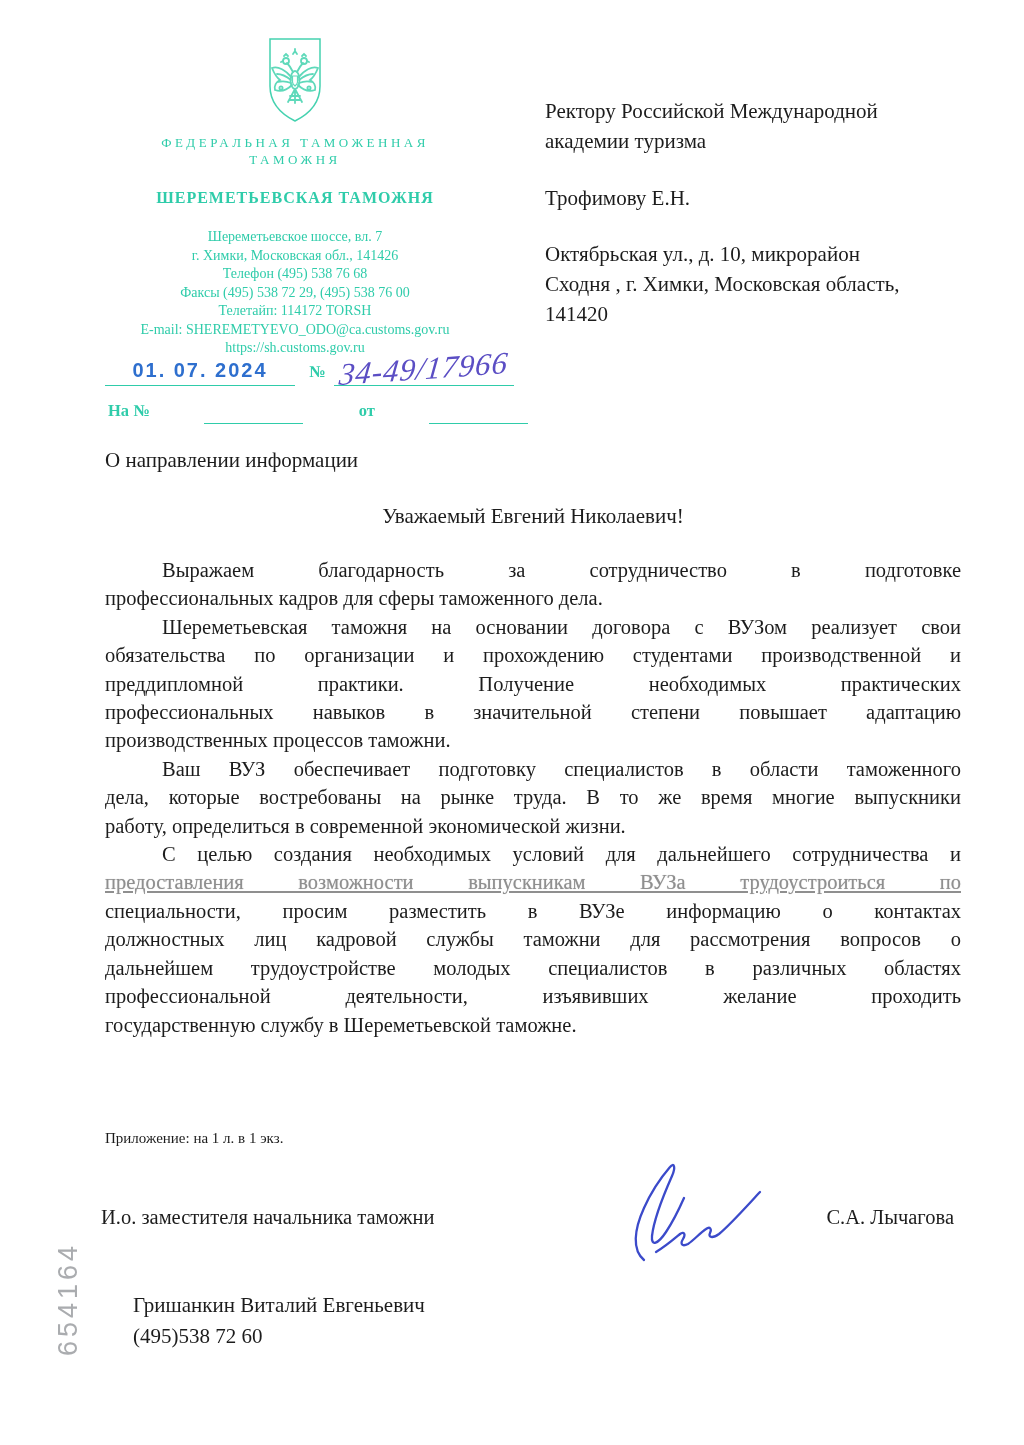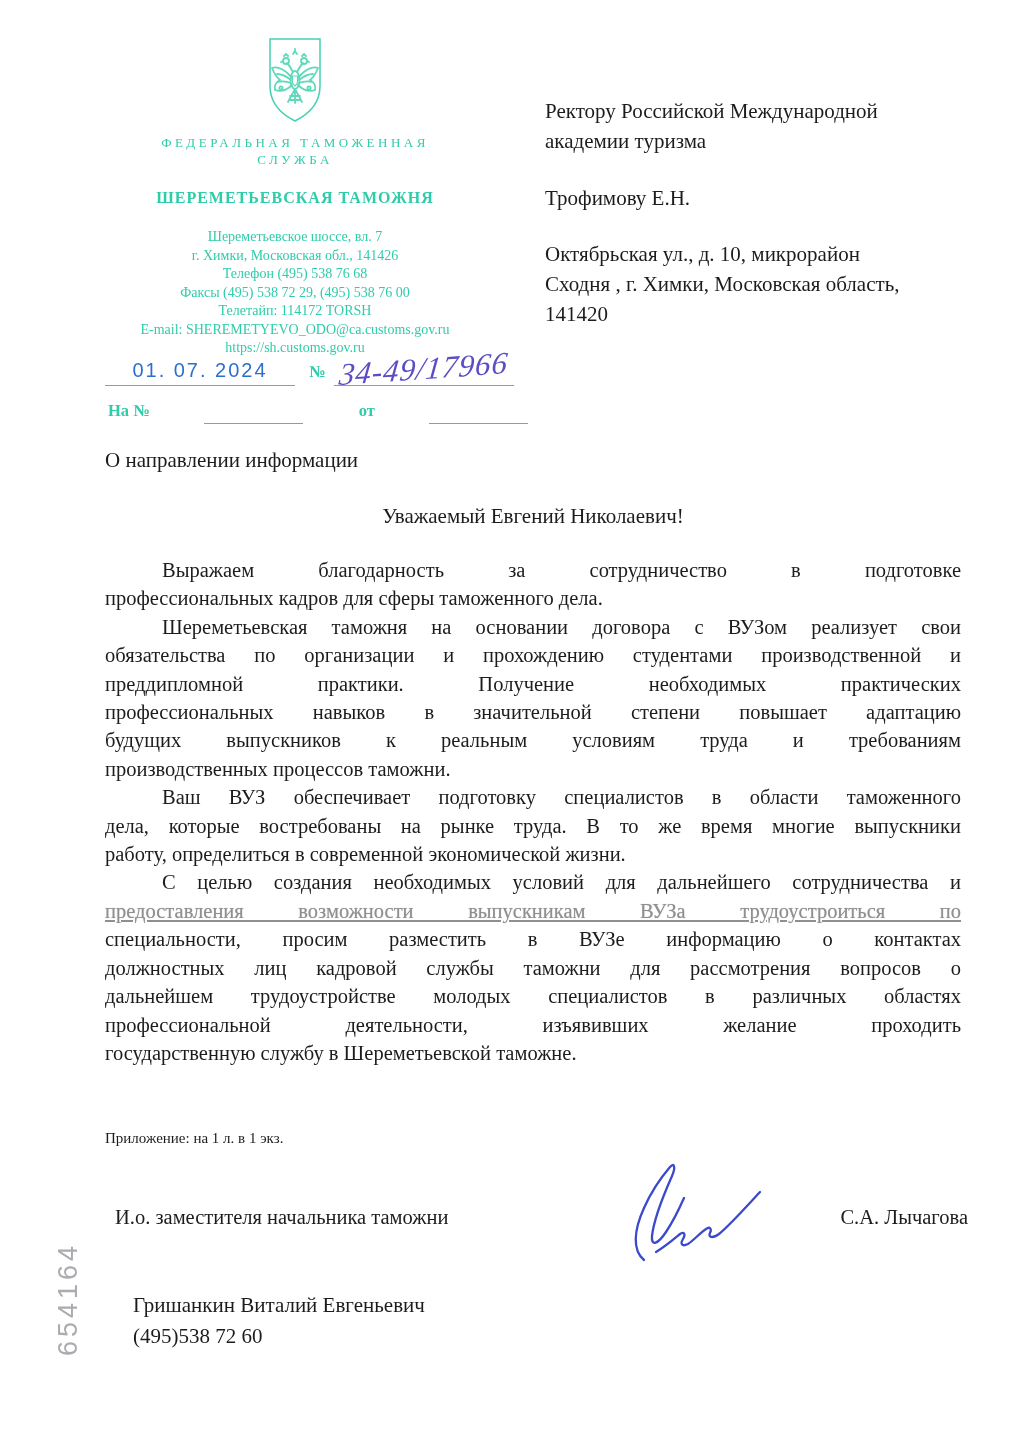--- a/index.html
+++ b/index.html
@@ -20,21 +20,21 @@
 
   
   .ref-row1{position:absolute;left:105px;top:348px;width:420px;height:38px;display:flex;align-items:flex-end;}
   .ref-row2{position:absolute;left:108px;top:398px;width:420px;height:26px;display:flex;align-items:flex-end;color:var(--teal,#2fccaa);font-weight:bold;font-size:16.5px;gap:44px;}
   .u-line{border-bottom:1.6px solid var(--teal,#2fccaa);display:flex;justify-content:center;align-items:flex-end;}
   .u1{width:190px;height:36px;}
   .u2{width:180px;height:36px;}
   .u3{width:140px;height:22px;}
   .u4{width:140px;height:22px;}
   .date-stamp{
-    font-family:"Liberation Sans",sans-serif;font-weight:normal;font-size:20px;letter-spacing:2px;
+    font-family:"Liberation Sans",sans-serif;font-weight:bold;font-size:20px;letter-spacing:2px;
     color:var(--stamp-blue,#2e6fce);margin-bottom:3px;white-space:nowrap;
   }
   .num-sign{color:var(--teal,#2fccaa);font-weight:bold;font-size:16.5px;margin:0 8px 4px 14px;}
   .handwritten{
     font-style:italic;font-size:31px;color:var(--ink-violet,#5b4ec4);
     transform:rotate(-4deg) skewX(-10deg);margin-bottom:-2px;white-space:nowrap;letter-spacing:1px;
   }
   .ref-row2 .lbl{margin:0 10px 3px 0;white-space:nowrap;}
   .ref-row2 .lbl.ot{margin-left:12px;}
 
@@ -50,21 +50,21 @@
   
   .body-text{position:absolute;left:105px;top:556px;width:856px;font-size:20.5px;}
   .bline{line-height:28.4px;text-align:justify;text-align-last:justify;white-space:normal;}
   .bline.indent{text-indent:57px;}
   .bline.last{text-align:left;text-align-last:left;}
   .bline.faded{color:var(--faded,#8f8f8f);text-shadow:0 0 1px #bdbdbd;text-decoration:underline;}
 
   .attachment{position:absolute;left:105px;top:1130px;font-size:15px;}
 
   
-  .sig-row{position:absolute;left:115px;top:1206px;width:853px;display:flex;justify-content:space-between;font-size:20.5px;}
+  .sig-row{position:absolute;left:101px;top:1206px;width:853px;display:flex;justify-content:space-between;font-size:20.5px;}
   .sig-scribble{position:absolute;left:622px;top:1152px;width:150px;height:118px;}
 
   .contact{position:absolute;left:105px;top:1290px;font-size:21px;line-height:31px;margin-left:28px;}
 
   
   .scan-number{
     position:absolute;left:53px;top:1356px;transform-origin:0 0;transform:rotate(-90deg);
     font-family:"Liberation Sans",sans-serif;font-size:27px;letter-spacing:4px;
     color:var(--scan-gray,#aaacaf);white-space:nowrap;
   }
@@ -99,21 +99,21 @@
         <path d="M-2.5,0 h5 v6 c0,2 -1.5,3 -2.5,4 c-1,-1 -2.5,-2 -2.5,-4 Z" stroke-width="1.2"></path>
 
         <path d="M0,13 L-7,26 M0,13 L0,27 M0,13 L7,26 M-5,20 L5,20 M-6,24 L6,24"></path>
 
         <circle cx="-14" cy="12" r="1.6"></circle>
         <circle cx="14" cy="12" r="1.6"></circle>
       </g>
     </svg>
     <div class="org-name">
       <div>ФЕДЕРАЛЬНАЯ ТАМОЖЕННАЯ</div>
-      <div>СЛУЖБА</div>
+      <div>ТАМОЖНЯ</div>
     </div>
     <div class="customs-name">ШЕРЕМЕТЬЕВСКАЯ ТАМОЖНЯ</div>
     <div class="hq-address" id="hq-address">
         <div>Шереметьевское шоссе, вл. 7</div>
         <div>г. Химки, Московская обл., 141426</div>
         <div>Телефон (495) 538 76 68</div>
         <div>Факсы (495) 538 72 29, (495) 538 76 00</div>
         <div>Телетайп: 114172 TORSH</div>
         <div>E-mail: SHEREMETYEVO_ODO@ca.customs.gov.ru</div>
         <div>https://sh.customs.gov.ru</div>
@@ -154,21 +154,20 @@
   <div class="subject">О направлении информации</div>
   <div class="salutation">Уважаемый Евгений Николаевич!</div>
 
   <div class="body-text" id="body-text">
       <div class="bline indent">Выражаем благодарность за сотрудничество в подготовке</div>
       <div class="bline last">профессиональных кадров для сферы таможенного дела.</div>
       <div class="bline indent">Шереметьевская таможня на основании договора с ВУЗом реализует свои</div>
       <div class="bline">обязательства по организации и прохождению студентами производственной и</div>
       <div class="bline">преддипломной практики. Получение необходимых практических</div>
       <div class="bline">профессиональных навыков в значительной степени повышает адаптацию</div>
-      <div class="bline">будущих выпускников к реальным условиям труда и требованиям</div>
       <div class="bline last">производственных процессов таможни.</div>
       <div class="bline indent">Ваш ВУЗ обеспечивает подготовку специалистов в области таможенного</div>
       <div class="bline">дела, которые востребованы на рынке труда. В то же время многие выпускники</div>
       <div class="bline last">работу, определиться в современной экономической жизни.</div>
       <div class="bline indent">С целью создания необходимых условий для дальнейшего сотрудничества и</div>
       <div class="bline faded">предоставления возможности выпускникам ВУЗа трудоустроиться по</div>
       <div class="bline">специальности, просим разместить в ВУЗе информацию о контактах</div>
       <div class="bline">должностных лиц кадровой службы таможни для рассмотрения вопросов о</div>
       <div class="bline">дальнейшем трудоустройстве молодых специалистов в различных областях</div>
       <div class="bline">профессиональной деятельности, изъявивших желание проходить</div>

